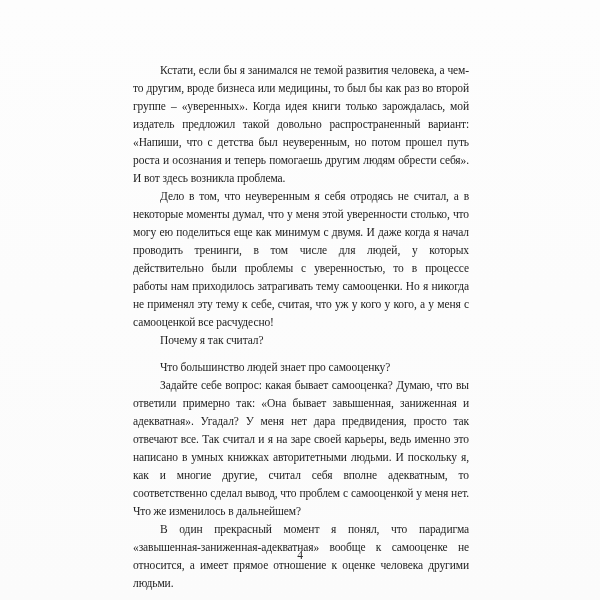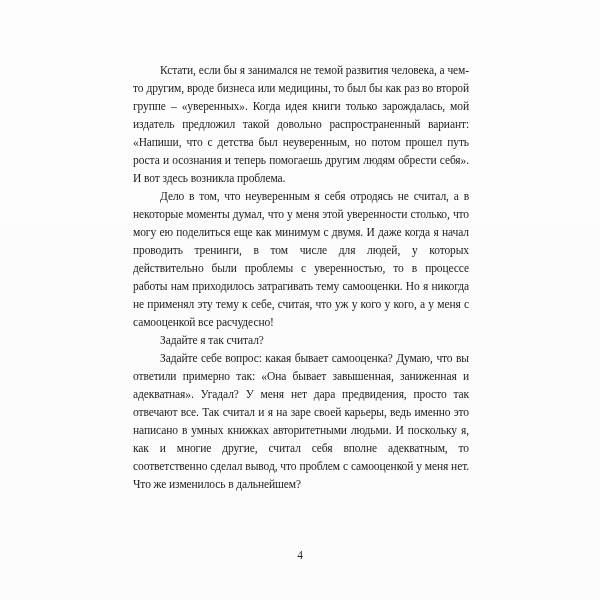--- a/index.html
+++ b/index.html
@@ -52,17 +52,19 @@
     filter: blur(0.22px);
   }
 </style>
 </head>
 <body>
 
 <div class="book-page">
   <div class="text-block">
     <p>Кстати, если бы я занимался не темой развития человека, а чем-то другим, вроде бизнеса или медицины, то был бы как раз во второй группе – «уверенных». Когда идея книги только зарождалась, мой издатель предложил такой довольно распространенный вариант: «Напиши, что с детства был неуверенным, но потом прошел путь роста и осознания и теперь помогаешь другим людям обрести себя». И вот здесь возникла проблема.</p>
     <p>Дело в том, что неуверенным я себя отродясь не считал, а в некоторые моменты думал, что у меня этой уверенности столько, что могу ею поделиться еще как минимум с двумя. И даже когда я начал проводить тренинги, в том числе для людей, у которых действительно были проблемы с уверенностью, то в процессе работы нам приходилось затрагивать тему самооценки. Но я никогда не применял эту тему к себе, считая, что уж у кого у кого, а у меня с самооценкой все расчудесно!</p>
-    <p>Задайте я так считал?</p>
+    <p>Почему я так считал?</p>
+    <p class="space-before">Что большинство людей знает про самооценку?</p>
     <p>Задайте себе вопрос: какая бывает самооценка? Думаю, что вы ответили примерно так: «Она бывает завышенная, заниженная и адекватная». Угадал? У меня нет дара предвидения, просто так отвечают все. Так считал и я на заре своей карьеры, ведь именно это написано в умных книжках авторитетными людьми. И поскольку я, как и многие другие, считал себя вполне адекватным, то соответственно сделал вывод, что проблем с самооценкой у меня нет. Что же изменилось в дальнейшем?</p>
+    <p>В один прекрасный момент я понял, что парадигма «завышенная-заниженная-адекватная» вообще к самооценке не относится, а имеет прямое отношение к оценке человека другими людьми.</p>
   </div>
   <div class="page-number">4</div>
 </div>
 
 </body></html>

